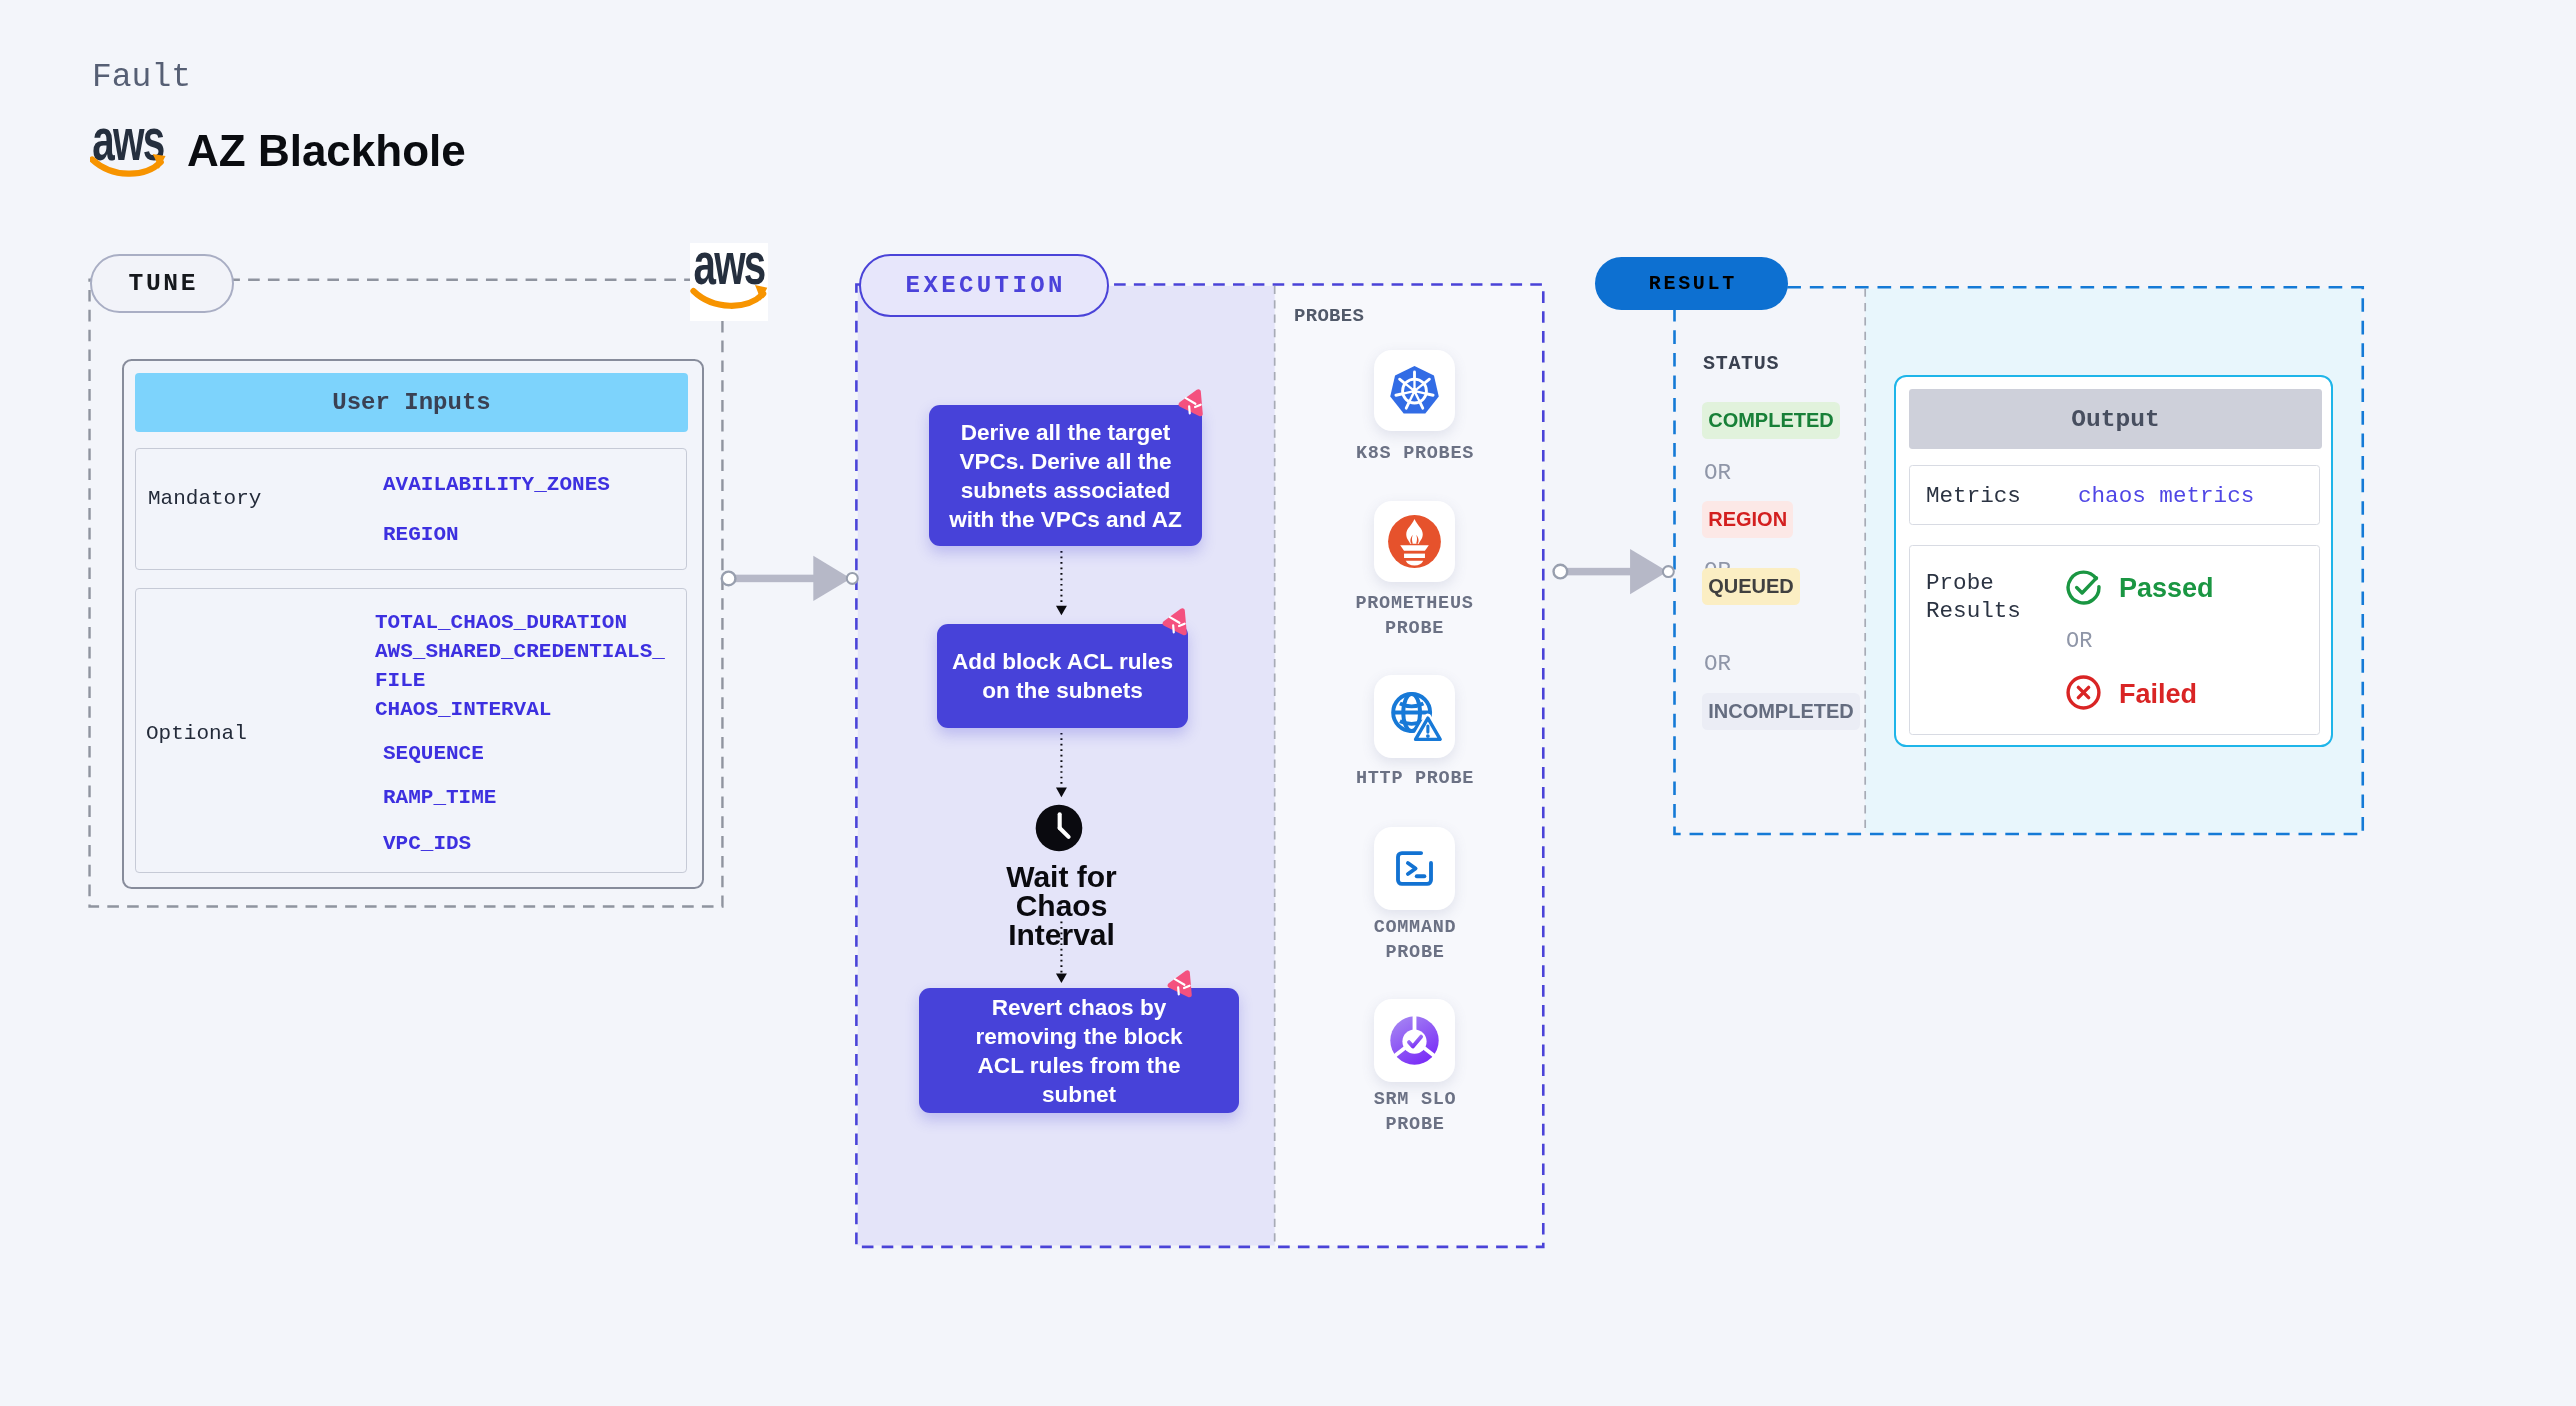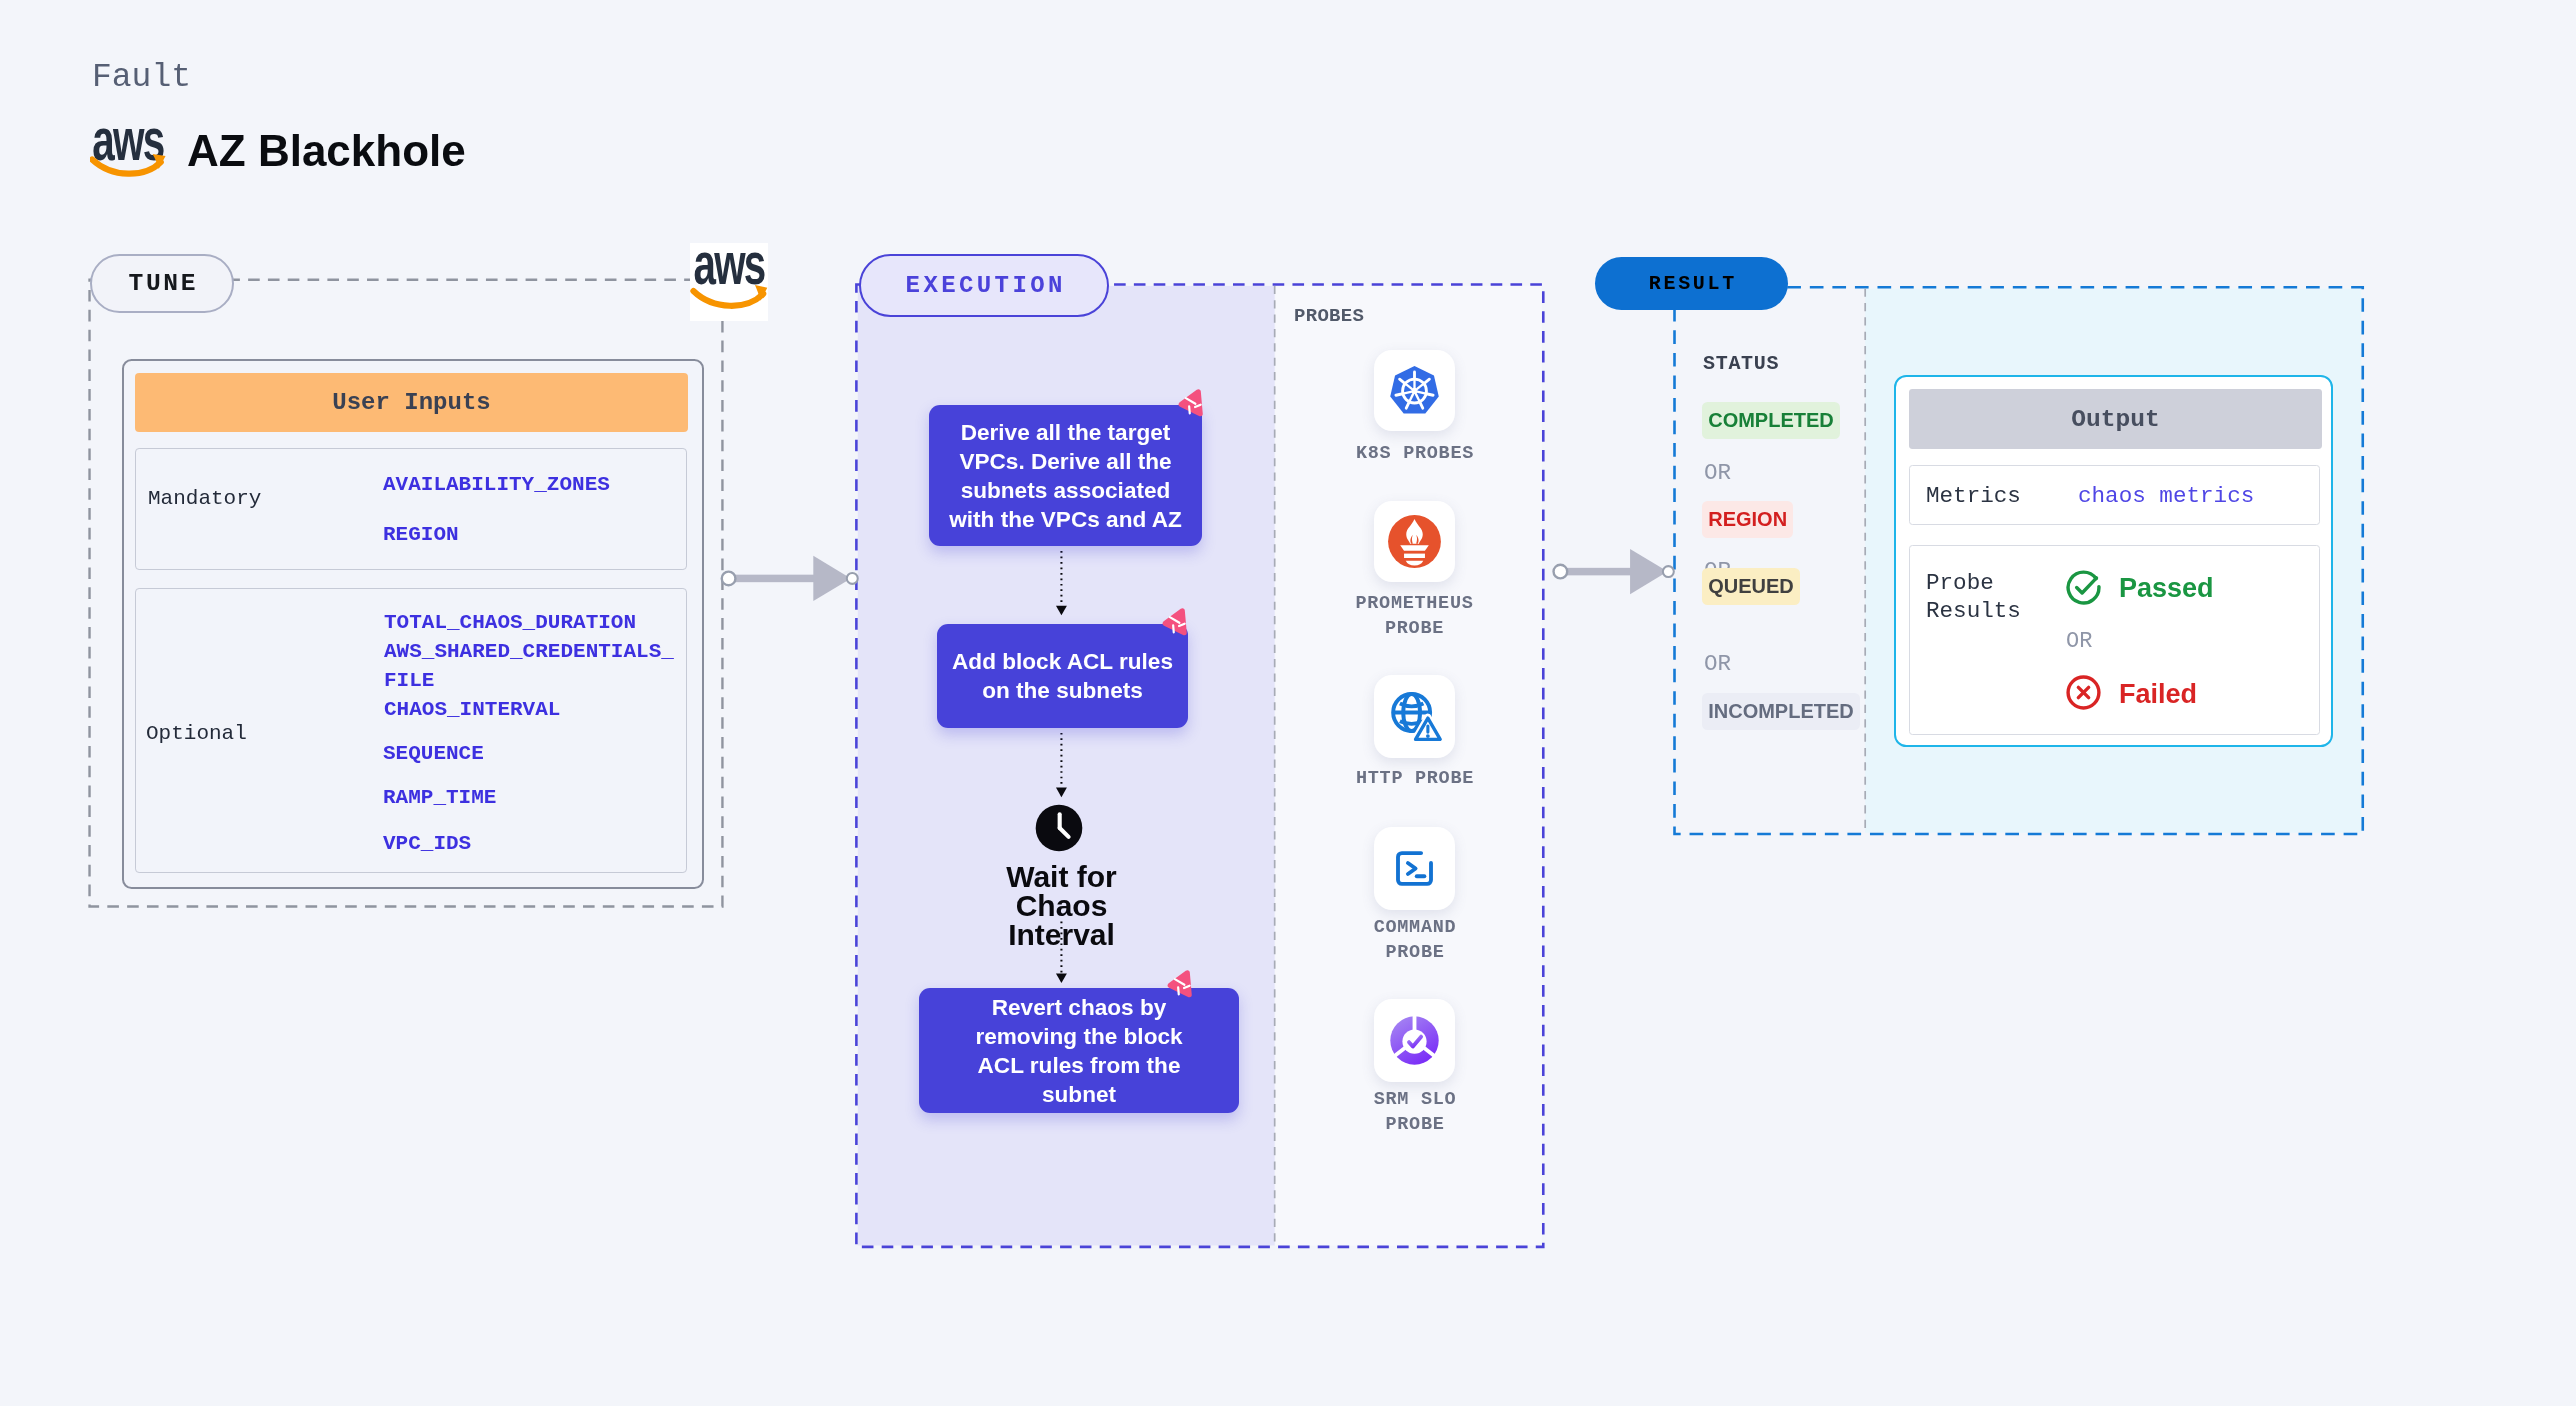--- a/index.html
+++ b/index.html
@@ -71,30 +71,30 @@
   <svg width="78" height="77" viewBox="0 0 114 112">
     <g transform="translate(57,60) scale(1,1.45)">
         <text x="0" y="0" font-family="Liberation Sans" font-weight="bold" font-size="59" fill="#252f3e" text-anchor="middle" letter-spacing="-2.5">aws</text>
       </g>
     <path d="M5,70 C34,98 84,98 107,74" stroke="#f79400" stroke-width="9" fill="none" stroke-linecap="round"></path>
     <path d="M95,61 L113,65 L103,84 C101,76 98,68 95,61 Z" fill="#f79400"></path>
   </svg>
 </div>
 
 <div class="abs" style="left:122px;top:359px;width:578px;height:526px;background:#f2f4fa;border:2.1px solid #878c9b;border-radius:9.6px;"></div>
-<div class="abs" style="left:135px;top:373px;width:553px;height:59px;background:#fdba74;border-radius:4.1px;display:flex;align-items:center;justify-content:center;">
+<div class="abs" style="left:135px;top:373px;width:553px;height:59px;background:#7dd3fc;border-radius:4.1px;display:flex;align-items:center;justify-content:center;">
   <span class="mono" style="font-size:24px;font-weight:bold;color:#3a4153;">User Inputs</span>
 </div>
 <div class="abs" style="left:135px;top:448px;width:550px;height:120px;border:1.4px solid #c6cad6;border-radius:4.1px;"></div>
 <div class="abs mono" style="left:148px;top:487px;font-size:21px;color:#232a39;">Mandatory</div>
 <div class="abs param" style="left:383px;top:473px;">AVAILABILITY_ZONES</div>
 <div class="abs param" style="left:383px;top:523px;text-align:center;">REGION</div>
 <div class="abs" style="left:135px;top:588px;width:550px;height:283px;border:1.4px solid #c6cad6;border-radius:4.1px;"></div>
 <div class="abs mono" style="left:146px;top:722px;font-size:21px;color:#232a39;">Optional</div>
-<div class="abs param" style="left:384px;top:608px;line-height:29px;">TOTAL_CHAOS_DURATION<br>AWS_SHARED_CREDENTIALS_<br>FILE<br>CHAOS_INTERVAL</div>
+<div class="abs param" style="left:375px;top:608px;line-height:29px;">TOTAL_CHAOS_DURATION<br>AWS_SHARED_CREDENTIALS_<br>FILE<br>CHAOS_INTERVAL</div>
 <div class="abs param" style="left:383px;top:742px;">SEQUENCE</div>
 <div class="abs param" style="left:383px;top:786px;">RAMP_TIME</div>
 <div class="abs param" style="left:383px;top:832px;">VPC_IDS</div>
 
 <div class="abs pill" style="left:859px;top:254px;width:246px;height:59px;background:#e7e6fb;border:2.7px solid #4a43d8;font-size:24px;color:#4b42da;letter-spacing:3.4px;text-indent:3.4px;">EXECUTION</div>
 
 <div class="abs ibox" style="left:929px;top:405px;width:273px;height:141px;font-size:22.6px;line-height:29px;">Derive all the target<br>VPCs. Derive all the<br>subnets associated<br>with the VPCs and AZ</div>
 <div class="abs ibox" style="left:937px;top:624px;width:251px;height:104px;font-size:22.6px;line-height:29px;">Add block ACL rules<br>on the subnets</div>
 <div class="abs ibox" style="left:919px;top:988px;width:320px;height:125px;font-size:22.6px;line-height:29px;">Revert chaos by<br>removing the block<br>ACL rules from the<br>subnet</div>
 

